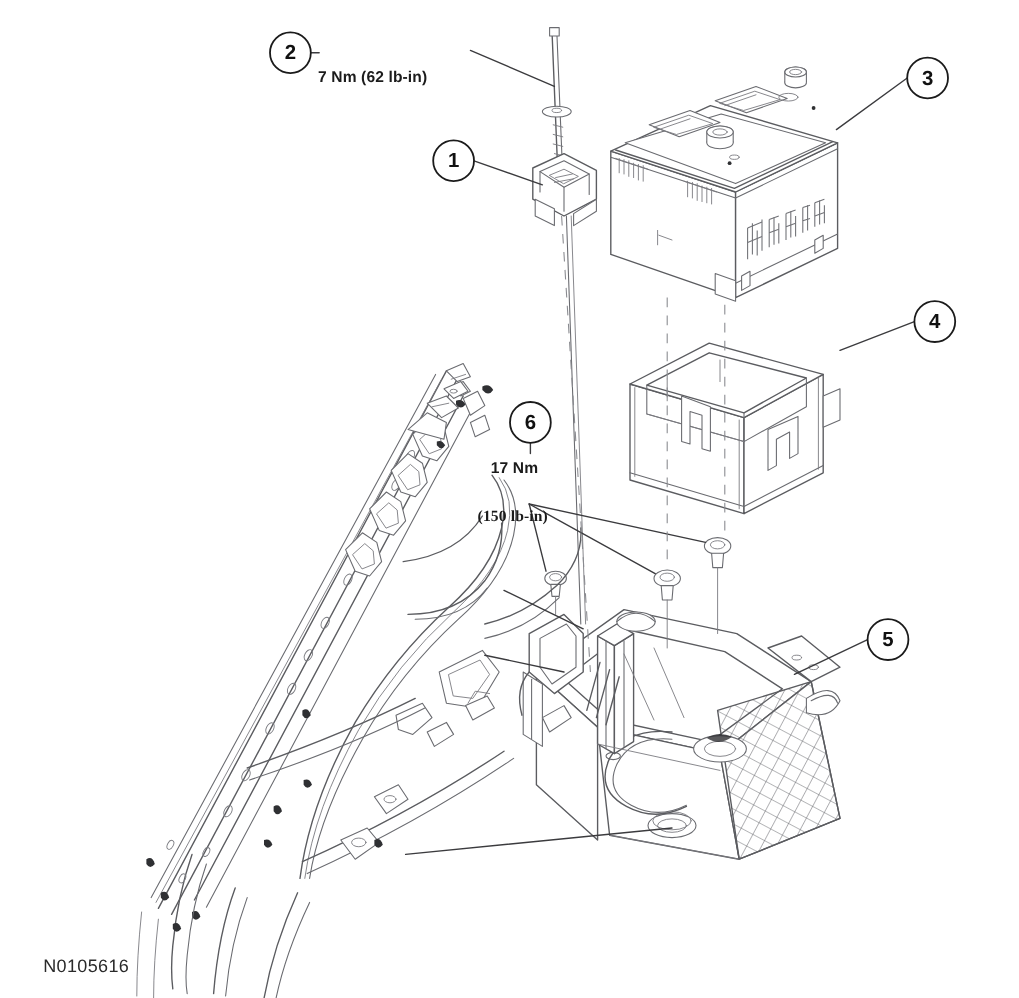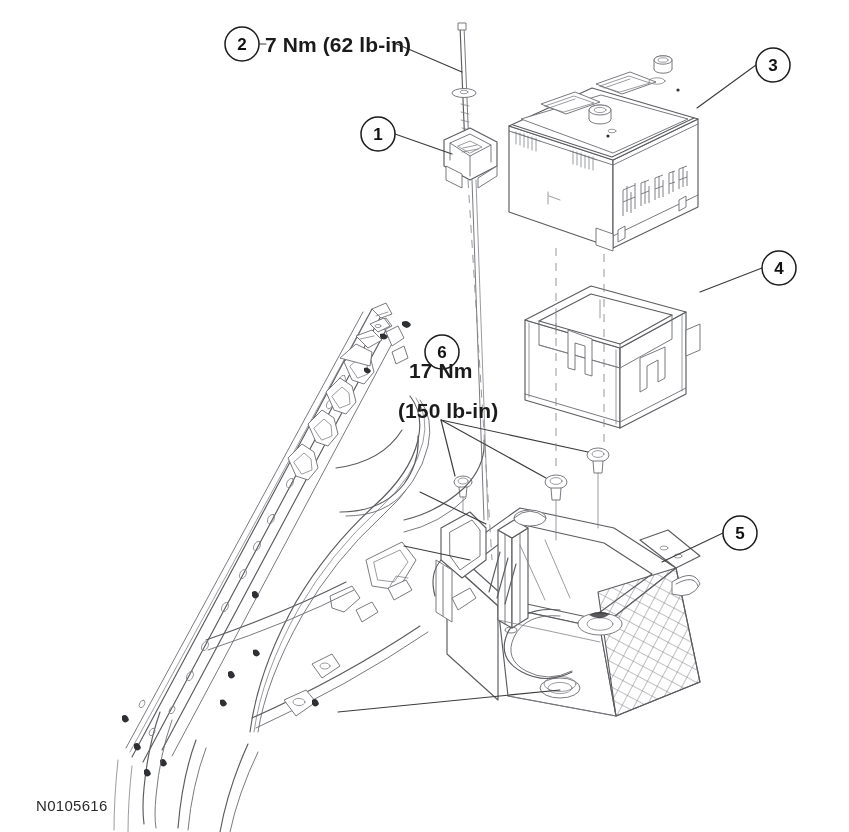--- a/index.html
+++ b/index.html
@@ -19,29 +19,30 @@
   }
   #diagram {
     position: absolute;
     left: 0; top: 0;
     width: 849px;
     height: 832px;
   }
   .callout-text {
     position: absolute;
     font-family: "Liberation Sans", sans-serif;
-    font-size: 21px;
+    font-size: 13px;
     font-weight: bold;
     color: #1b1b1b;
     white-space: nowrap;
     letter-spacing: 0.1px;
+    margin-top: 23px;
   }
   #torque-2 { left: 265px; top: 33px; }
   #torque-6-line1 { left: 409px; top: 359px; text-align: right; }
-  #torque-6-line2 { left: 398px; top: 399px; }
+  #torque-6-line2 { left: 398px; top: 399px; font-family: Liberation Serif, serif; }
   #figure-id {
     position: absolute;
     left: 36px;
     top: 797px;
     font-family: "Liberation Sans", sans-serif;
     font-size: 15px;
     font-weight: normal;
     color: #2a2a2a;
     letter-spacing: 0.3px;
   }

